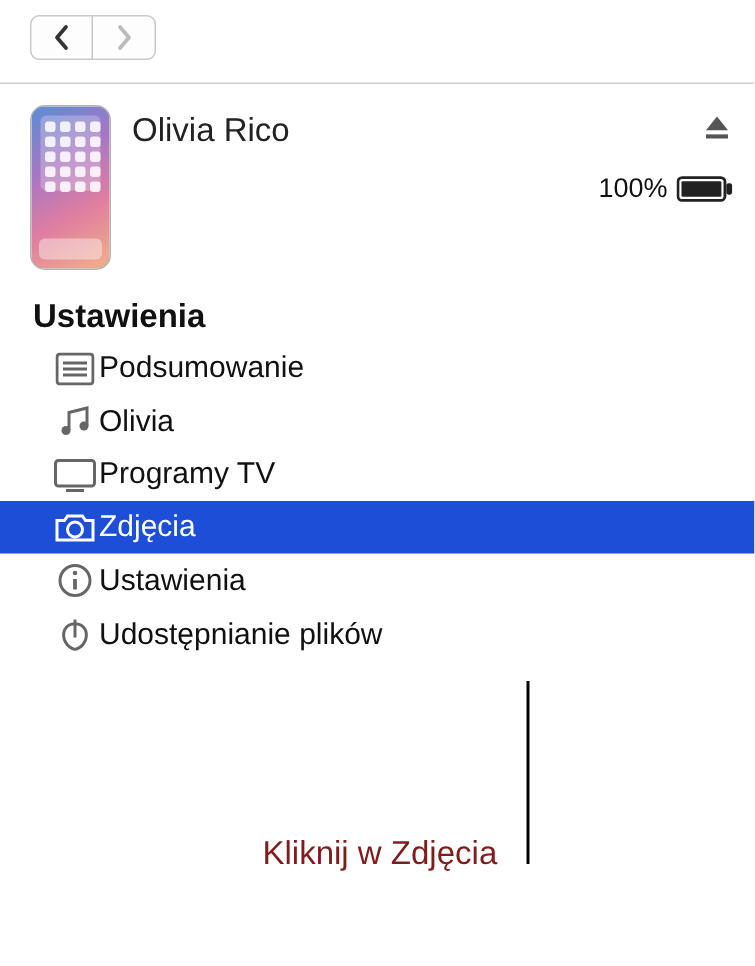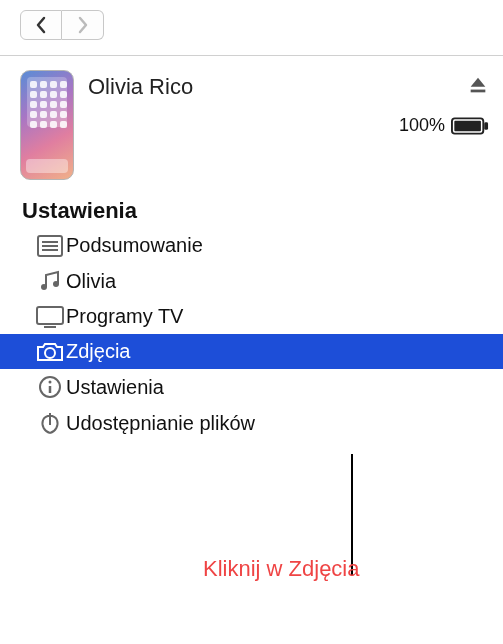--- a/index.html
+++ b/index.html
@@ -110,22 +110,21 @@
     .settings-item .icon { width: 32px; display: flex; justify-content: center; }
     .settings-item.selected {
       background: #1d4ed8;
       color: #fff;
     }
     .settings-item.selected svg { stroke: #fff; fill: #fff; }
 
     .callout {
       position: absolute;
       font-size: 22px;
-      color: #ef4444;
-      margin-left: 28px;
+      color: #7f1d1d;
     }
     .callout-line {
       position: absolute;
       background: #000;
     }
     .wrap { position: relative; width: 503px; height: 644px; }
   </style>
 </head>
 <body>
 <div class="wrap">

